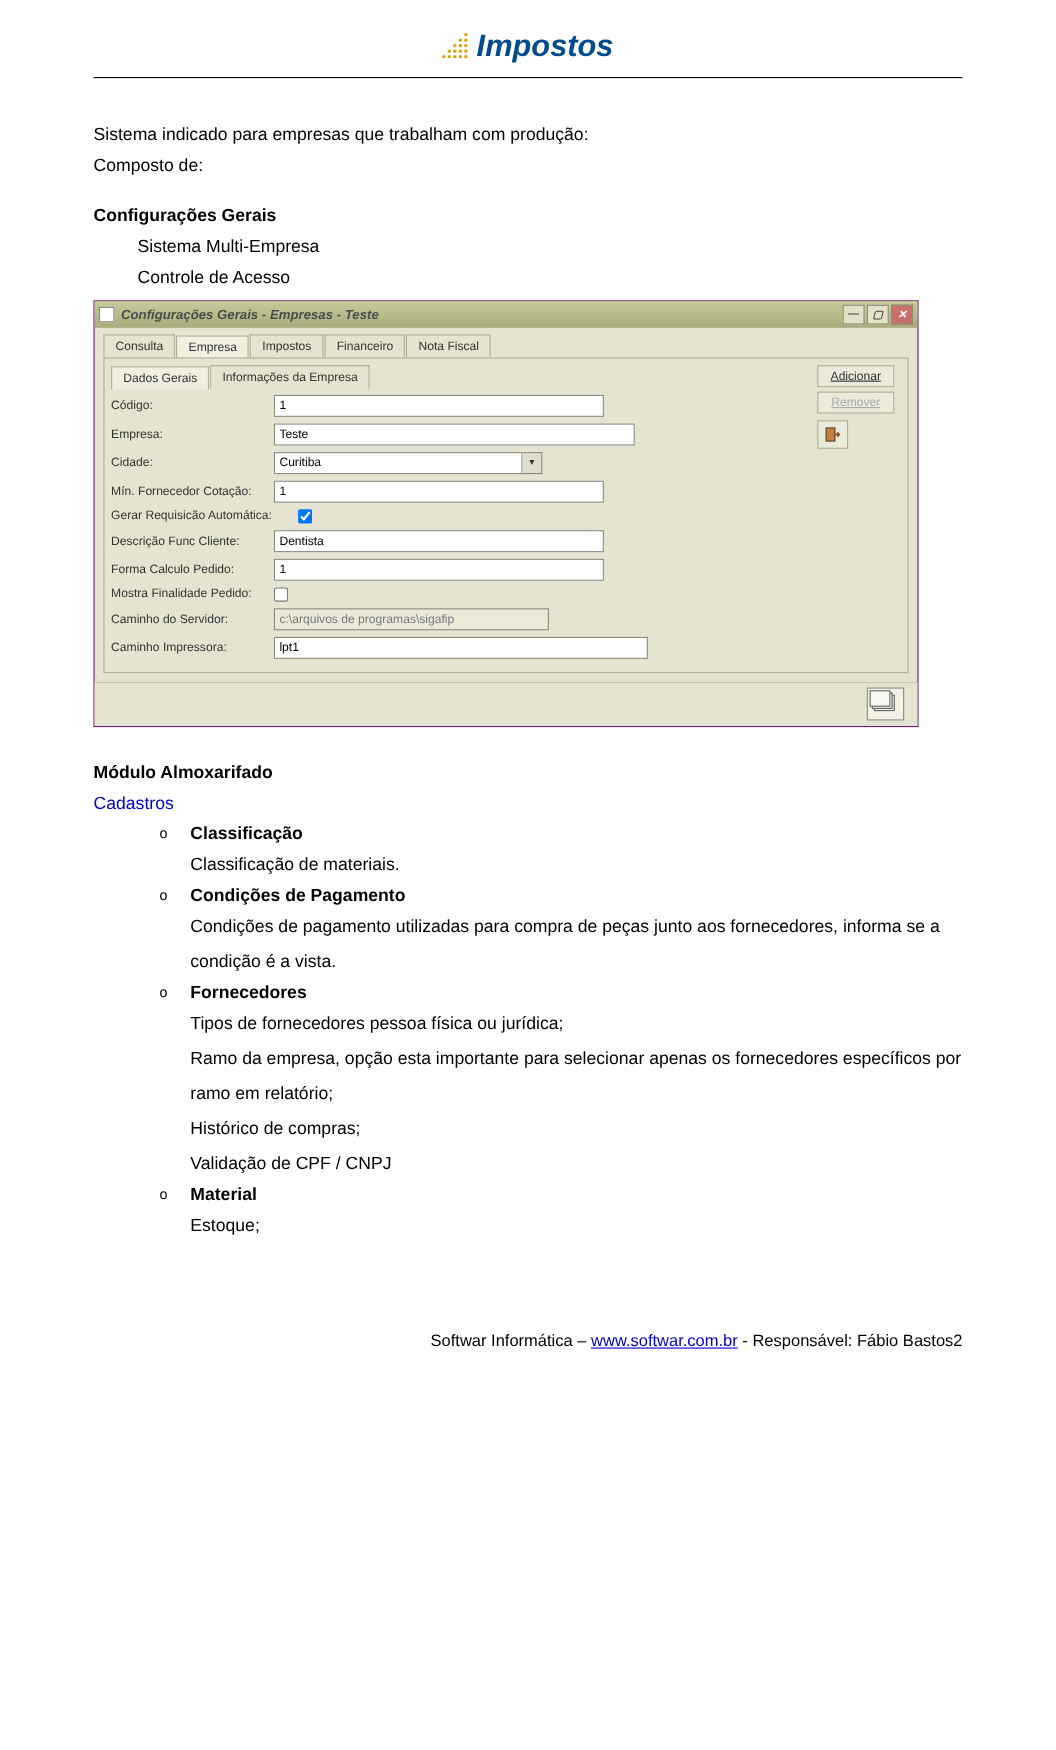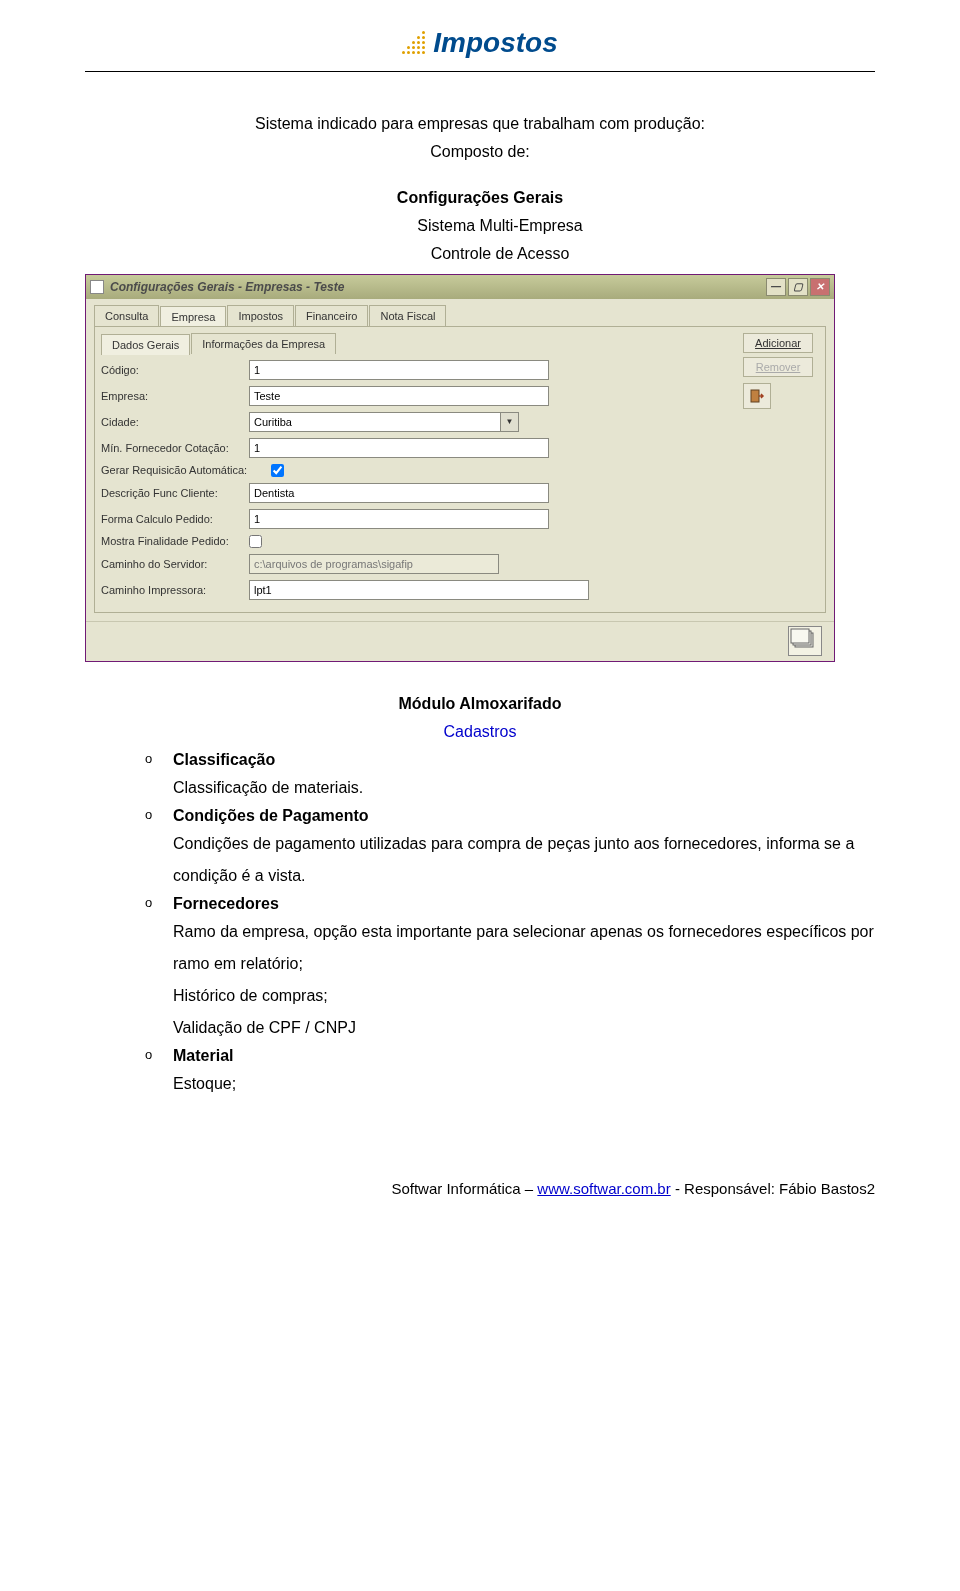--- a/index.html
+++ b/index.html
@@ -5,21 +5,21 @@
 * { box-sizing: border-box; margin: 0; padding: 0; }
 body { font-family: Arial, Helvetica, sans-serif; background: #fff; width: 960px; margin: 0 auto; color: #000; }
 .page { padding: 0 85px 30px 85px; }
 .header { text-align: center; padding: 20px 0 8px 0; }
 .logo { display: inline-flex; align-items: center; gap: 8px; }
 .logo-dots { display: grid; grid-template-columns: repeat(5, 3px); grid-template-rows: repeat(5, 3px); gap: 2px; }
 .logo-dots span { width: 3px; height: 3px; border-radius: 50%; background: #e0a000; }
 .logo-dots span.hide { background: transparent; }
 .logo-text { font-size: 28px; font-weight: bold; color: #004b8d; font-style: italic; }
 .hr { border: none; border-top: 1.5px solid #000; margin: 4px 85px 40px 85px; }
-.para { font-size: 16px; line-height: 1.5; margin-bottom: 4px; text-align: center; }
+.para { font-size: 16px; line-height: 1.5; margin-bottom: 4px; }
 .bold { font-weight: bold; }
 .gap { height: 18px; }
 .indent1 { margin-left: 40px; }
 .blue { color: #0000cc; }
 .bullet-row { display: flex; align-items: flex-start; margin-left: 60px; }
 .bullet-row .bullet { width: 28px; font-size: 13px; padding-top: 3px; }
 .bullet-row .btext { flex: 1; font-size: 16px; line-height: 1.5; }
 .subtext { margin-left: 88px; font-size: 16px; line-height: 2; }
 
 
@@ -132,25 +132,25 @@
         <div class="tab active">Dados Gerais</div>
         <div class="tab">Informações da Empresa</div>
       </div>
 
       <div class="form-row">
         <div class="form-lbl">Código:</div>
         <input class="form-inp" style="width: 300px;" value="1">
       </div>
       <div class="form-row">
         <div class="form-lbl">Empresa:</div>
-        <input class="form-inp" style="width: 300px;" value="Teste">
+        <input class="form-inp" style="width: 328px;" value="Teste">
       </div>
       <div class="form-row">
         <div class="form-lbl">Cidade:</div>
-        <input class="form-inp" style="width: 252px;" value="Curitiba">
+        <input class="form-inp" style="width: 226px;" value="Curitiba">
           <div class="combo-arrow">▼</div>
       </div>
       <div class="form-row">
         <div class="form-lbl">Mín. Fornecedor Cotação:</div>
         <input class="form-inp" style="width: 300px;" value="1">
       </div>
       <div class="form-row">
         <div class="form-lbl" style="width:170px">Gerar Requisicão Automática:</div>
         <input type="checkbox" checked="" style="">
       </div>
@@ -198,20 +198,21 @@
   <div class="bullet-row">
     <div class="bullet">o</div>
     <div class="btext bold">Condições de Pagamento</div>
   </div>
   <div class="subtext">Condições de pagamento utilizadas para compra de peças junto aos fornecedores, informa se a condição é a vista.</div>
 
   <div class="bullet-row">
     <div class="bullet">o</div>
     <div class="btext bold">Fornecedores</div>
   </div>
+  <div class="subtext">Tipos de fornecedores pessoa física ou jurídica;</div>
   <div class="subtext">Ramo da empresa, opção esta importante para selecionar apenas os fornecedores específicos por ramo em relatório;</div>
   <div class="subtext">Histórico de compras;</div>
   <div class="subtext">Validação de CPF / CNPJ</div>
 
   <div class="bullet-row">
     <div class="bullet">o</div>
     <div class="btext bold">Material</div>
   </div>
   <div class="subtext">Estoque;</div>
 

